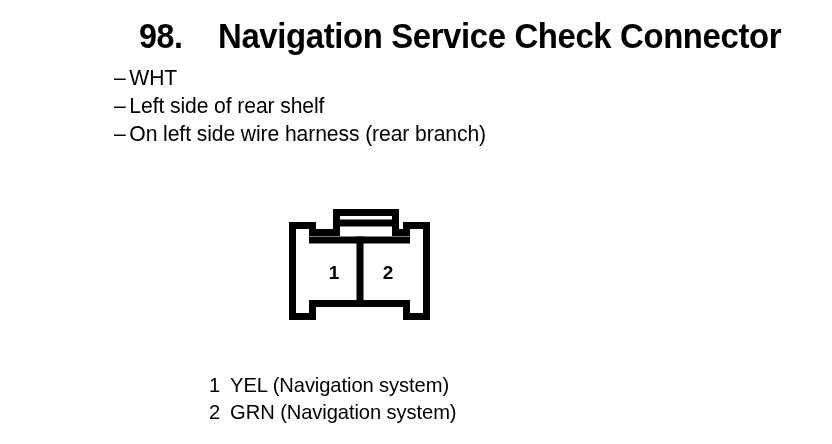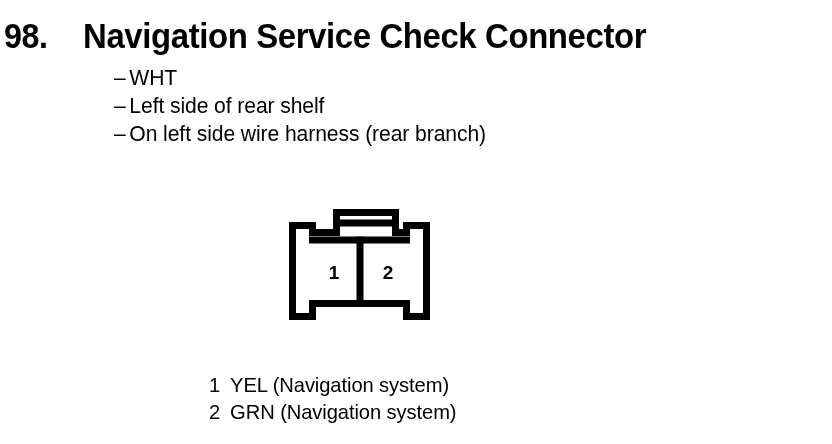--- a/index.html
+++ b/index.html
@@ -16,26 +16,27 @@
     position: relative;
     width: 832px;
     height: 444px;
     background: #ffffff;
     overflow: hidden;
   }
 
   
   .heading {
     position: absolute;
-    left: 4px;
+    left: 17px;
     top: 16px;
     width: 800px;
     height: 42px;
     display: flex;
     align-items: flex-start;
+    justify-content: flex-end;
   }
   .heading-number {
     font-size: 35px;
     font-weight: bold;
     line-height: 40px;
     letter-spacing: -0.5px;
     transform: scaleX(0.92);
     transform-origin: left top;
     white-space: nowrap;
   }

